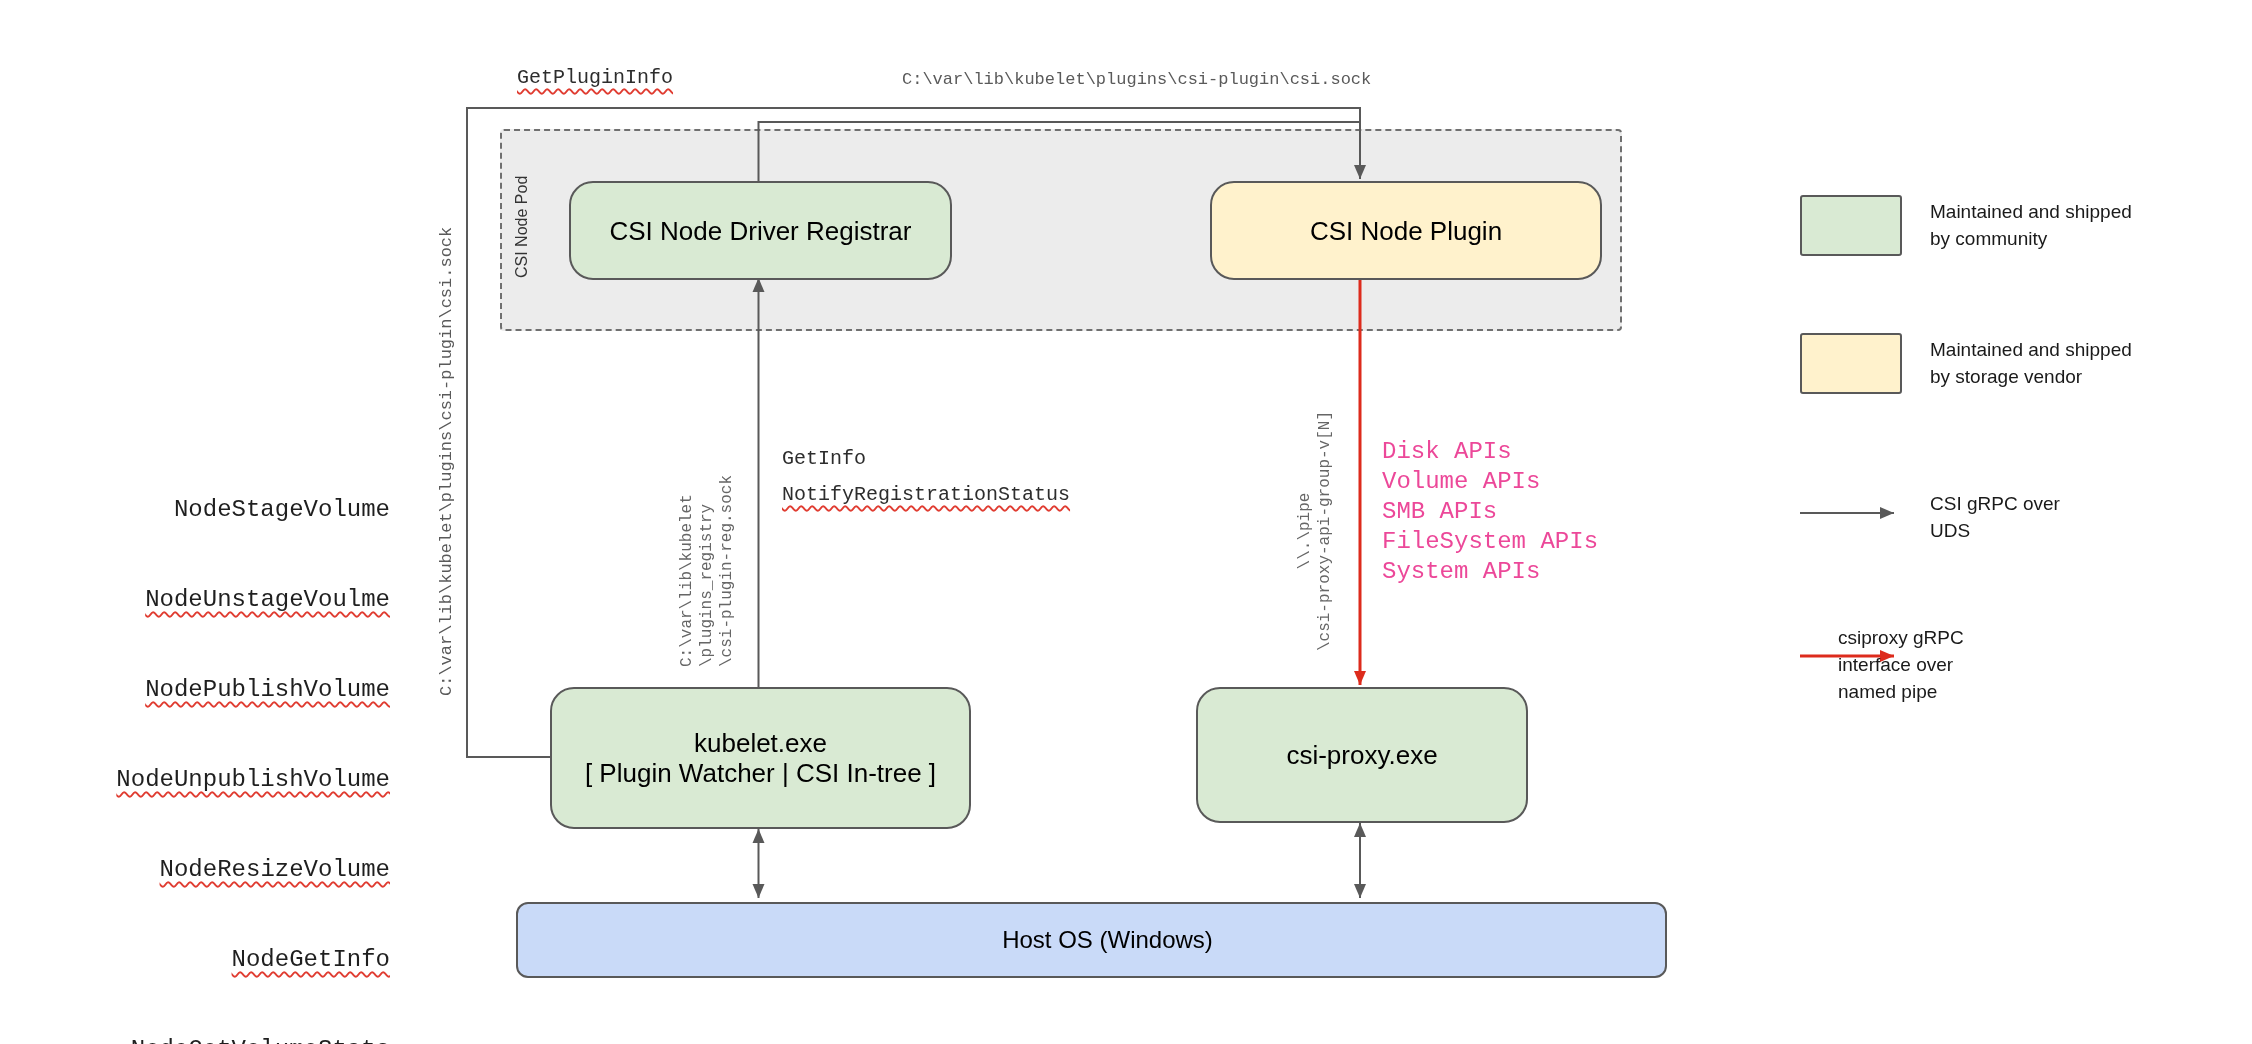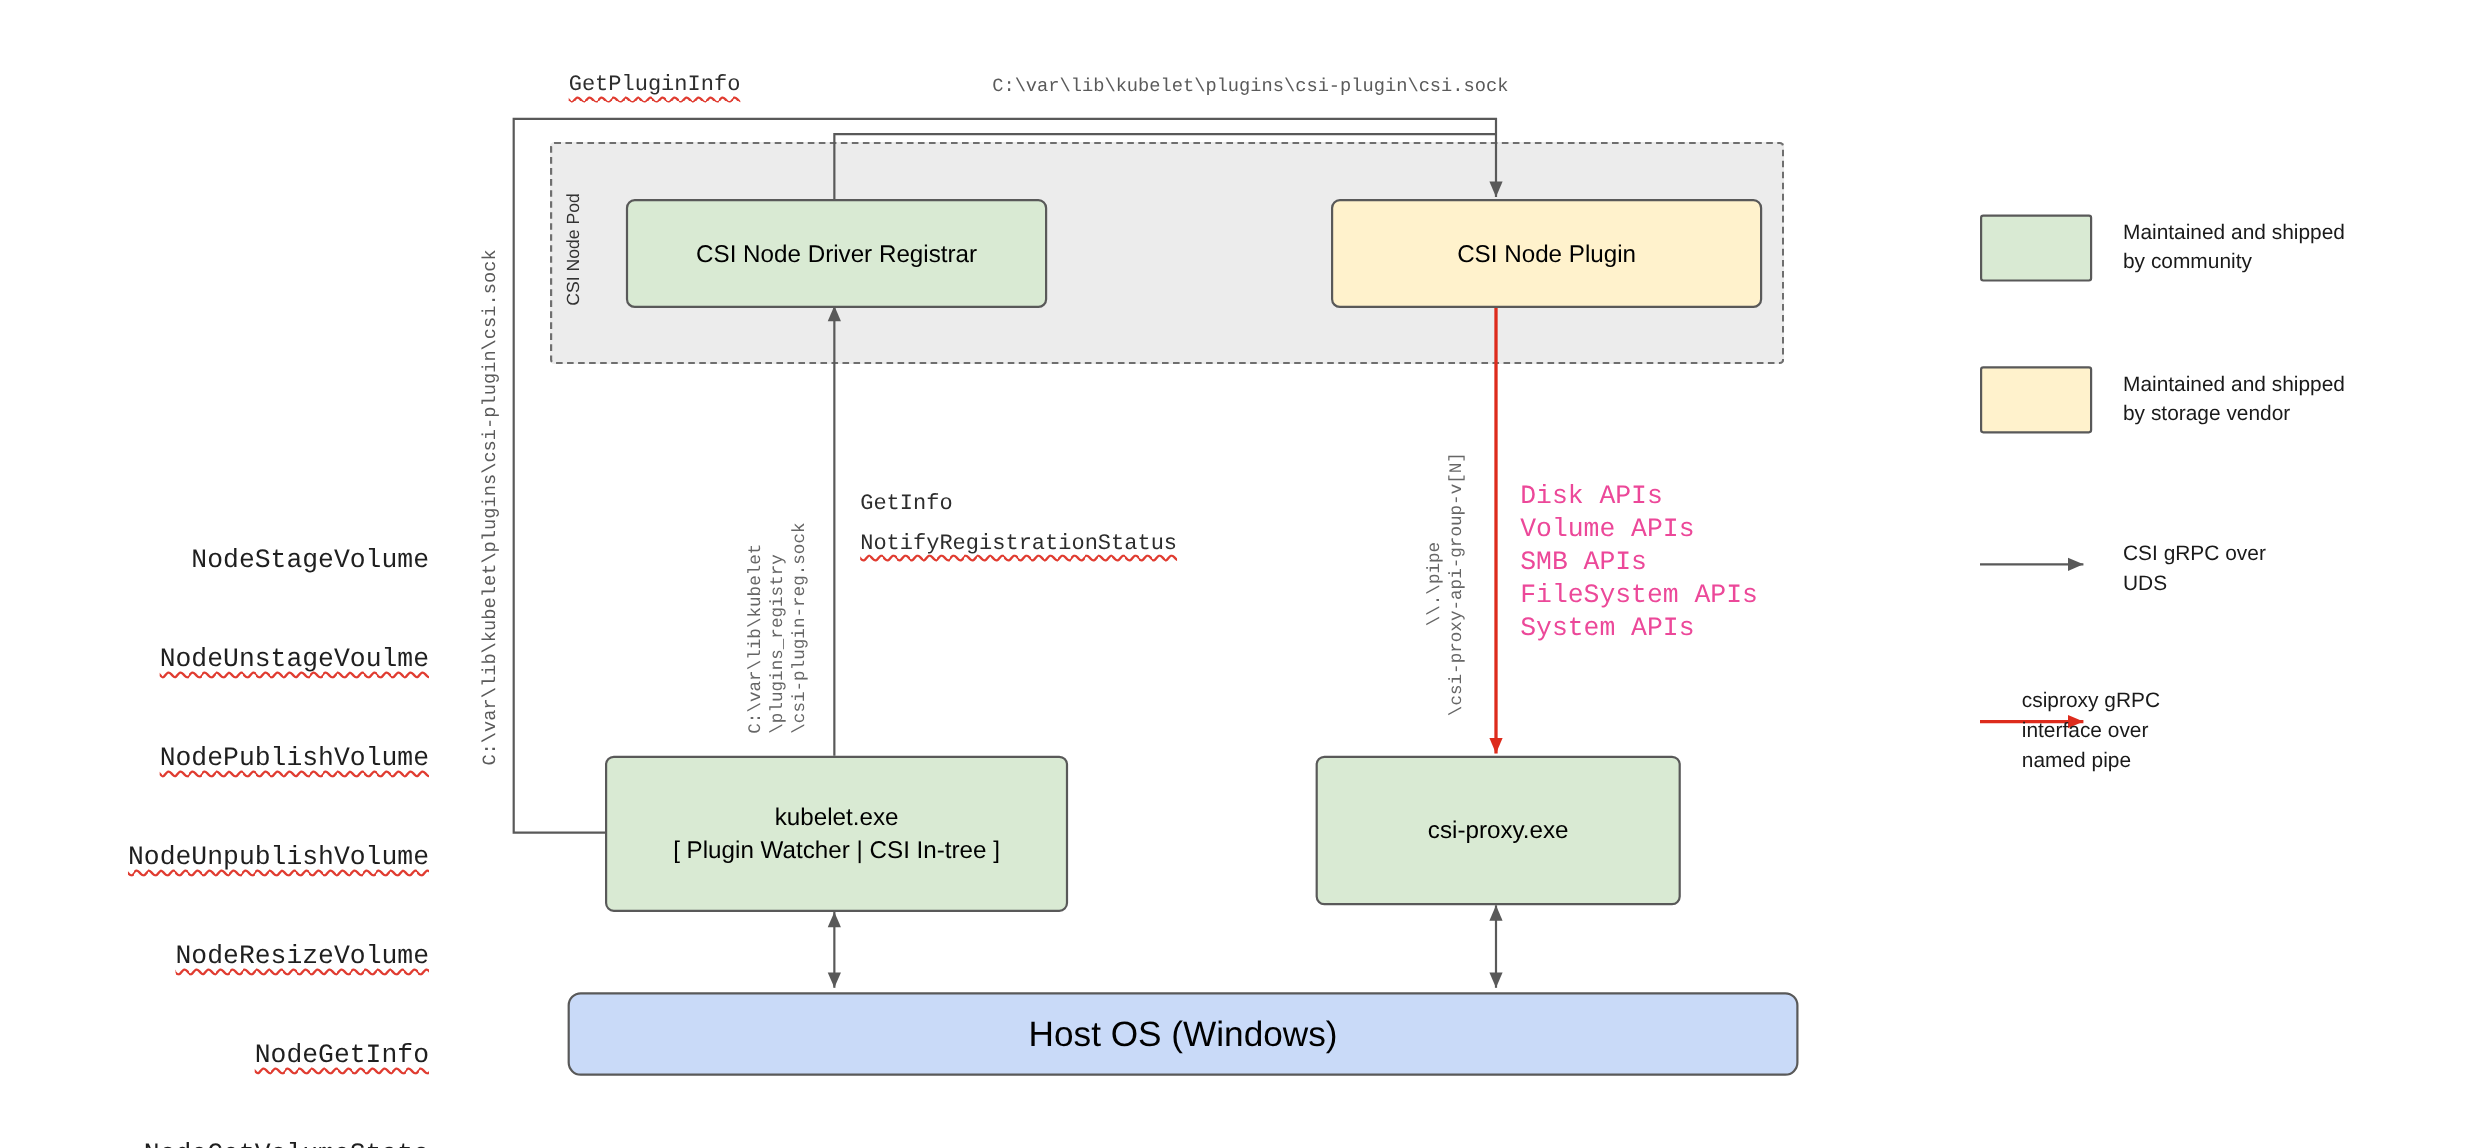--- a/index.html
+++ b/index.html
@@ -5,25 +5,25 @@
   html,body { margin:0; padding:0; background:#ffffff; }
   .canvas { position:relative; width:2252px; height:1044px; background:#ffffff;
             font-family:"Liberation Sans", sans-serif; overflow:hidden; }
 
   .pod-box { position:absolute; left:500px; top:129px; width:1118px; height:198px;
              background:#ececec; border:2px dashed #6f6f6f; border-radius:4px; z-index:1; }
 
   svg.wires { position:absolute; left:0; top:0; z-index:2; }
 
   .node { position:absolute; display:flex; align-items:center; justify-content:center;
-          text-align:center; border:2px solid #595959; border-radius:8px;
-          font-size:22px; color:#000; z-index:3; line-height:30px; }
+          text-align:center; border:2px solid #595959; border-radius:24px;
+          font-size:26px; color:#000; z-index:3; line-height:30px; }
   .green { background:#d9ead3; }
   .yellow { background:#fff2cc; }
-  .blue { background:#c9daf8; border-radius:12px; font-size:32px; }
+  .blue { background:#c9daf8; border-radius:12px; font-size:24px;padding-left:32px; }
 
   .lbl { position:absolute; z-index:4; white-space:pre; }
   .pre { white-space:pre-line; }
   .mono { font-family:"Liberation Mono","DejaVu Sans Mono",monospace; }
   .vtext { transform:rotate(-90deg); transform-origin:center center; }
 
   .squiggle { text-decoration-line:underline; text-decoration-style:wavy;
               text-decoration-color:#e03c31; text-decoration-thickness:2px;
               text-underline-offset:5px; }
 

